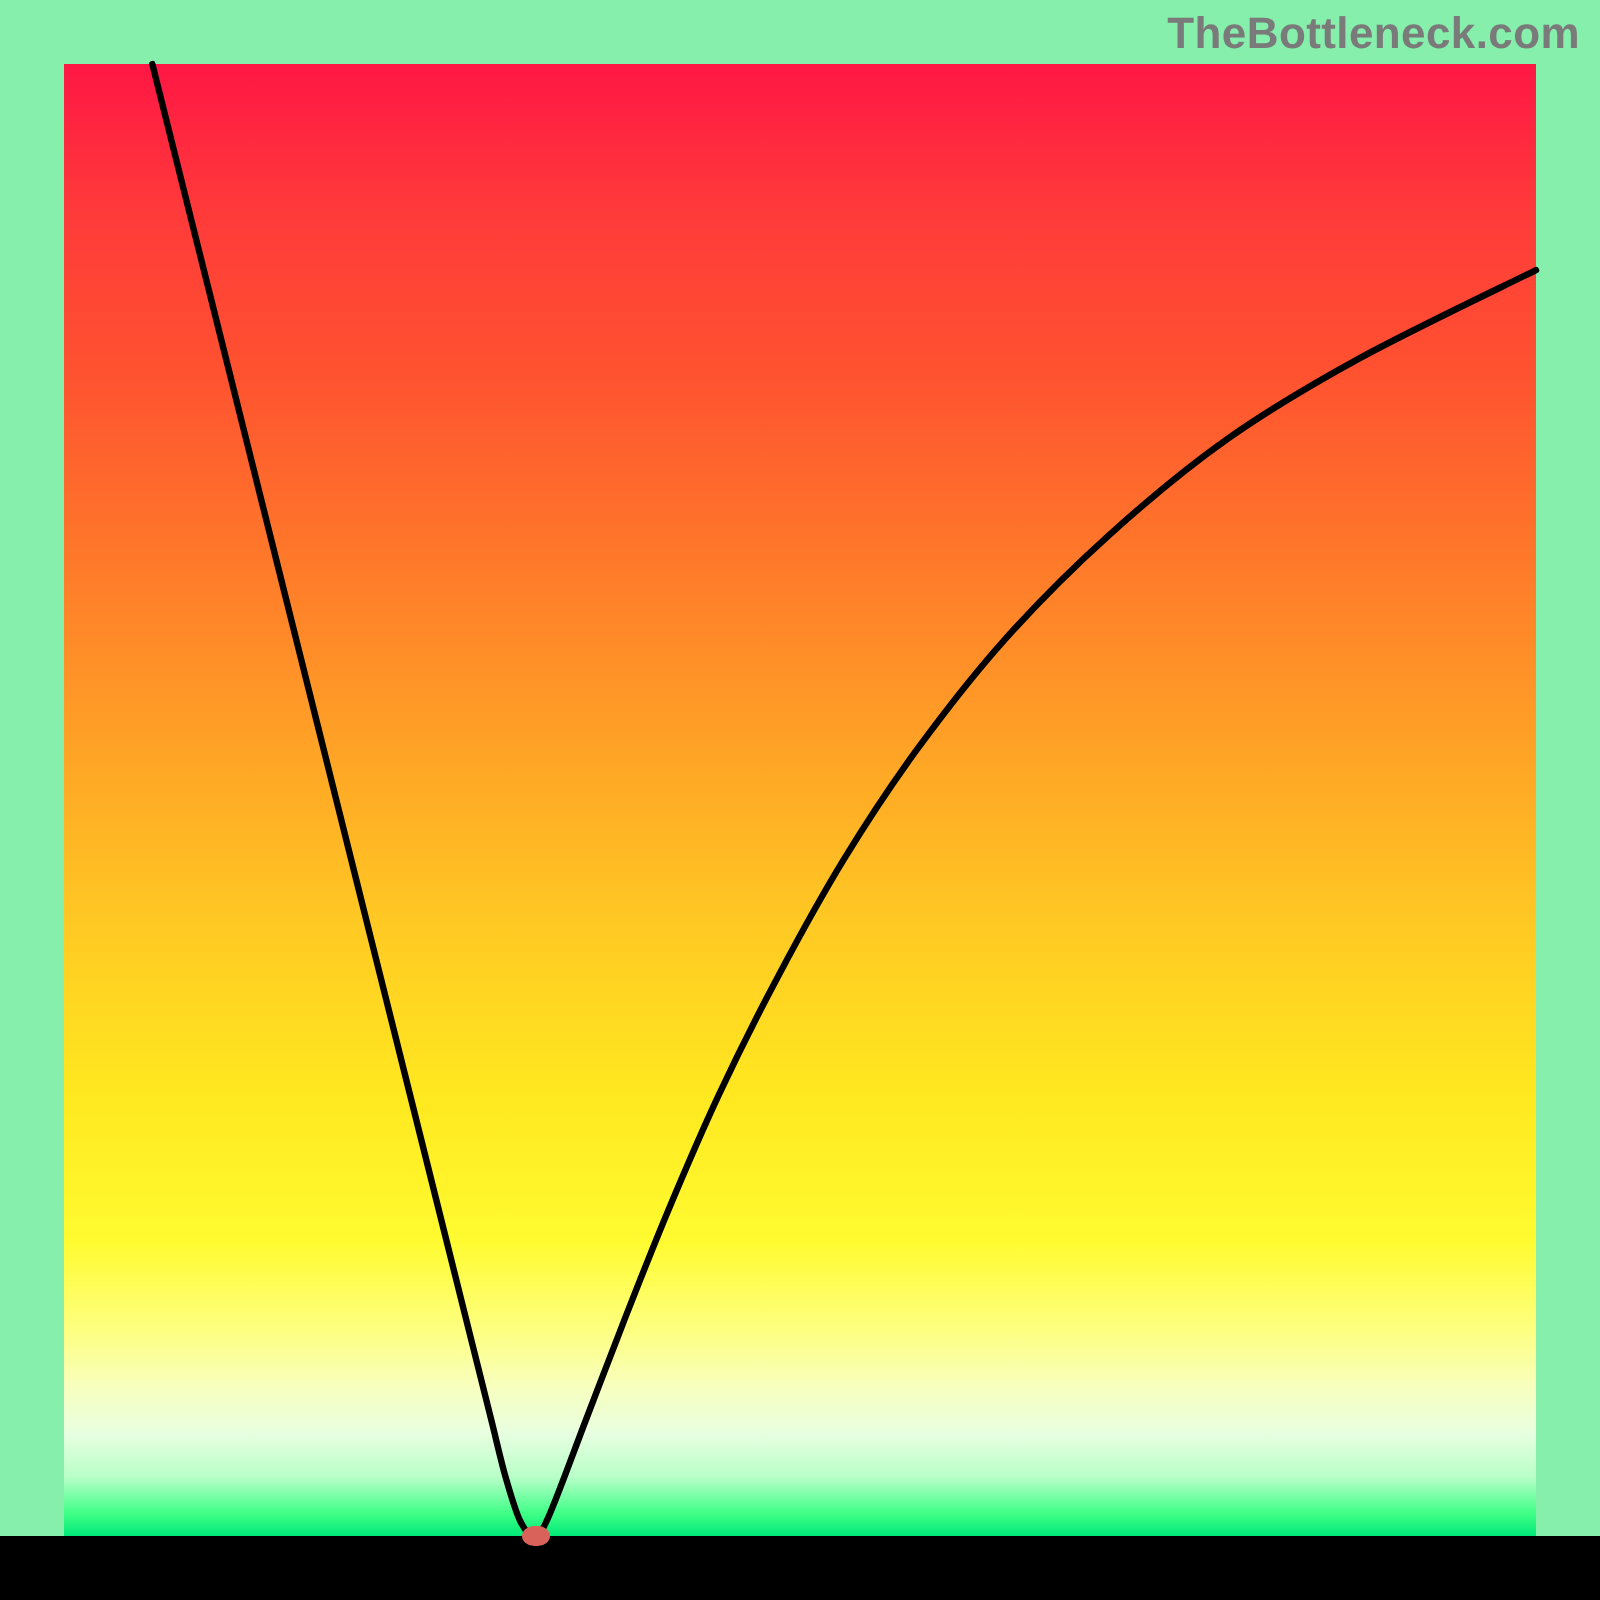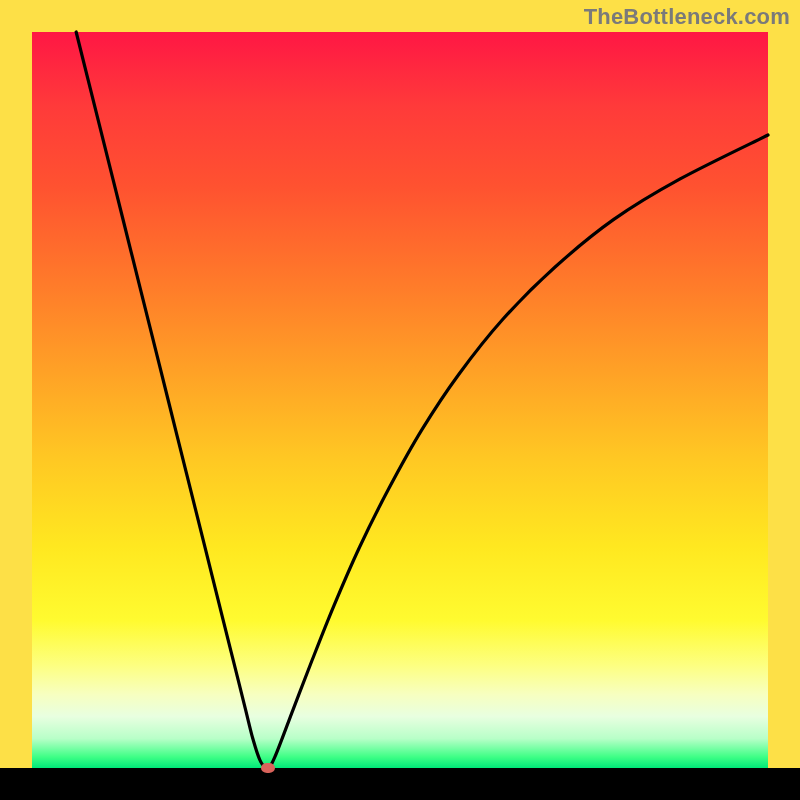--- a/index.html
+++ b/index.html
@@ -9,21 +9,21 @@
     height: 800px;
     background: #000;
     overflow: hidden;
   }
   .frame {
     position: absolute;
     left: 0;
     top: 0;
     width: 800px;
     height: 768px;
-    background: #fde047;
+    background: #86efac;
   }
   .plot {
     position: absolute;
     left: 32px;
     top: 32px;
     width: 736px;
     height: 736px;
     background: linear-gradient(to bottom,
       #ff1744 0%,
       #ff3a3a 10%,

